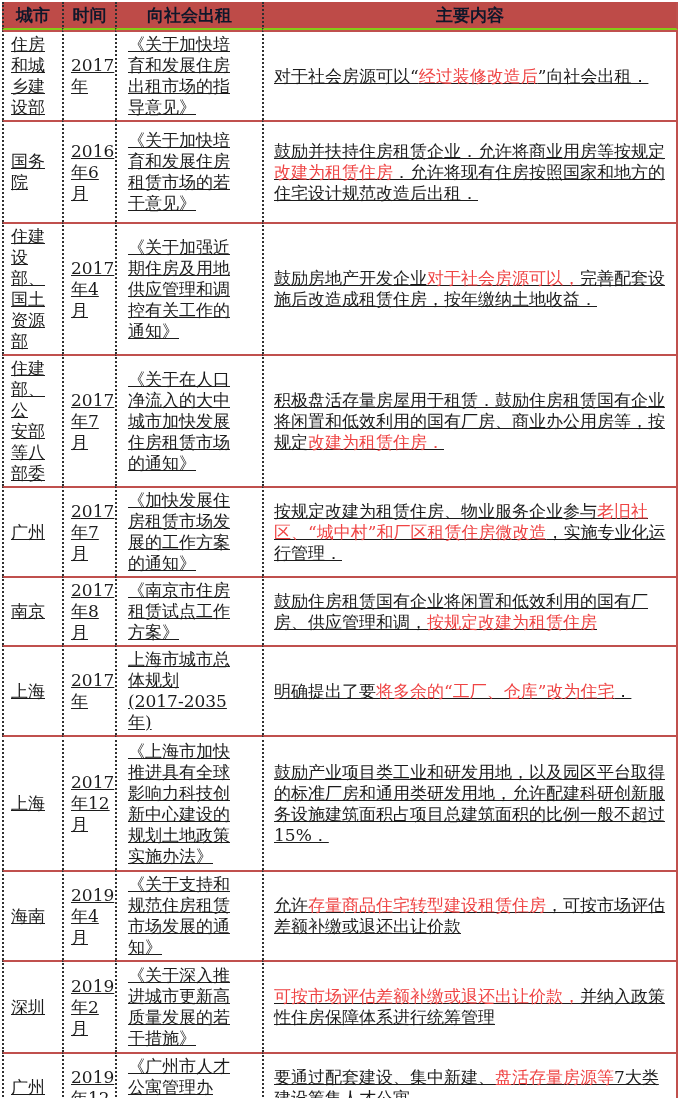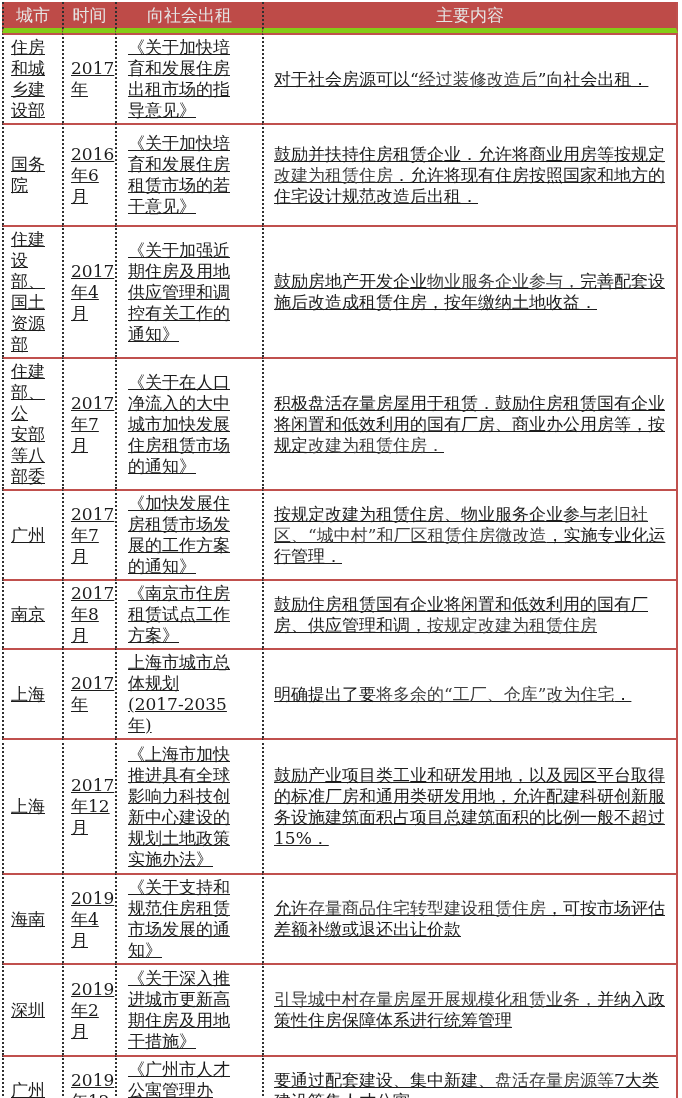--- a/index.html
+++ b/index.html
@@ -10,36 +10,36 @@
   table{
     border-collapse:separate;border-spacing:0;table-layout:fixed;
     width:676px;margin:2px 0 0 2px;
     font-size:17px;line-height:21px;color:#1c1c1c;
   }
   col.w-city{width:60px;}
   col.w-time{width:53px;}
   col.w-doc{width:147px;}
   col.w-content{width:416px;}
   th{
-    background:#BE4B48;color:#e5e5e5;font-weight:normal;font-size:17px;
+    background:#BE4B48;color:#0f172a;font-weight:bold;font-size:17px;
     height:24px;padding:1px 2px;text-align:center;
-    border-left:2px dotted #2f2f2f;border-bottom:5px solid #84cc16;
+    border-left:2px dotted #2f2f2f;border-bottom:2px solid #84cc16;
   }
   th.h-last{border-right:2px solid #C0504D;}
   td{
     vertical-align:middle;
     border-left:2px dotted #2f2f2f;
     border-top:2px solid #C0504D;
     text-decoration:underline;
   }
   td.c-city{padding:2px 2px 2px 7px;white-space:pre-line;}
   td.c-time{padding:2px 1px 2px 7px;white-space:pre-line;}
   td.c-doc{padding:2px 18px 2px 11px;white-space:pre-line;}
   td.c-content{padding:2px 8px 2px 10px;border-right:2px solid #C0504D;}
-  span.red{color:#404040;}
+  span.red{color:#ef4444;}
 </style>
 </head>
 <body>
 
 <table>
   <colgroup>
     <col class="w-city">
       <col class="w-time">
       <col class="w-doc">
       <col class="w-content">
@@ -85,21 +85,21 @@
 资源
 部</td>
         <td class="c-time">2017
 年4
 月</td>
         <td class="c-doc">《关于加强近
 期住房及用地
 供应管理和调
 控有关工作的
 通知》</td>
-        <td class="c-content"><span>鼓励房地产开发企业</span><span class="red">物业服务企业参与，</span><span>完善配套设施后改造成租赁住房，按年缴纳土地收益．</span></td>
+        <td class="c-content"><span>鼓励房地产开发企业</span><span class="red">对于社会房源可以，</span><span>完善配套设施后改造成租赁住房，按年缴纳土地收益．</span></td>
       </tr>
       <tr style="height: 106px;">
         <td class="c-city">住建
 部、公
 安部
 等八
 部委</td>
         <td class="c-time">2017
 年7
 月</td>
@@ -164,23 +164,23 @@
 知》</td>
         <td class="c-content"><span>允许</span><span class="red">存量商品住宅转型建设租赁住房</span><span>，可按市场评估差额补缴或退还出让价款</span></td>
       </tr>
       <tr style="height: 92px;">
         <td class="c-city">深圳</td>
         <td class="c-time">2019
 年2
 月</td>
         <td class="c-doc">《关于深入推
 进城市更新高
-期住房及用地
+质量发展的若
 干措施》</td>
-        <td class="c-content"><span class="red">引导城中村存量房屋开展规模化租赁业务，</span><span>并纳入政策性住房保障体系进行统筹管理</span></td>
+        <td class="c-content"><span class="red">可按市场评估差额补缴或退还出让价款，</span><span>并纳入政策性住房保障体系进行统筹管理</span></td>
       </tr>
       <tr style="height: 48px;">
         <td class="c-city">广州</td>
         <td class="c-time">2019
 年12</td>
         <td class="c-doc">《广州市人才
 公寓管理办法》</td>
         <td class="c-content"><span>要通过配套建设、集中新建、</span><span class="red">盘活存量房源等</span><span>7大类建设筹集人才公寓．</span></td>
       </tr>
     </tbody>

